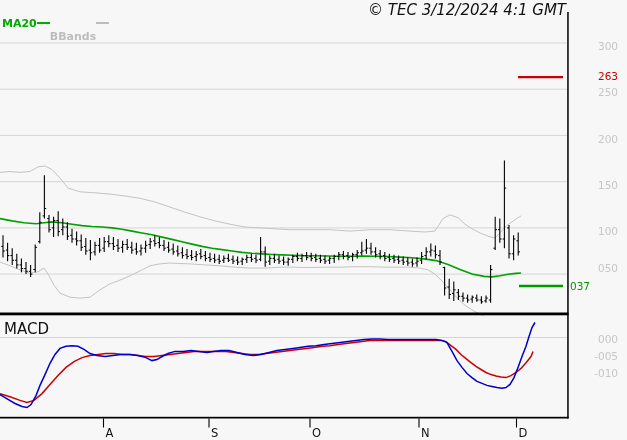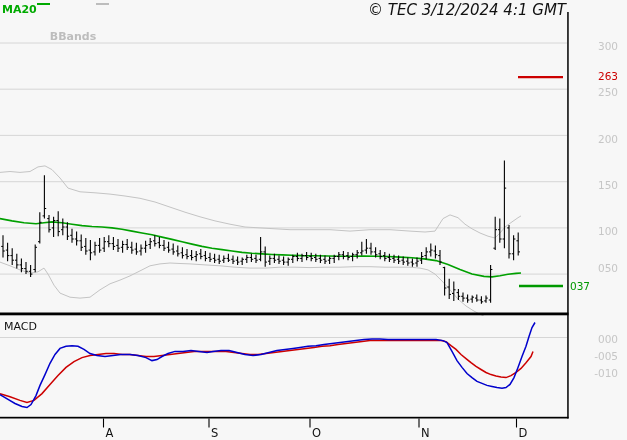--- a/index.html
+++ b/index.html
@@ -1,25 +1,25 @@
 <!DOCTYPE html>
 <html><head>
 <meta charset="utf-8">
 <style>
   html,body{margin:0;padding:0;background:#e9e9e9;}
   #stage{position:relative;width:627px;height:440px;background:#f7f7f7;overflow:hidden;
          font-family:"DejaVu Sans","Liberation Sans",sans-serif;}
   #chart-svg{position:absolute;left:0;top:0;}
-  #legend{position:absolute;left:2px;top:3px;display:flex;
+  #legend{position:absolute;left:2px;top:3px;display:flex;align-items:center;
           font-size:11px;font-weight:bold;}
   .legend-dash{display:inline-block;width:13px;height:2px;}
   #ma20-label{color:#00aa00;}
   #bbands-label{color:#bdbdbd;margin-top:27px;}
   #copyright{position:absolute;top:1px;right:61px;font-size:15px;font-style:italic;color:#111;}
-  #macd-title{position:absolute;left:4px;top:320px;font-size:11px;color:#111;}
+  #macd-title{position:absolute;left:4px;top:320px;font-size:15px;color:#111;}
 </style>
 </head>
 <body>
 
 <div id="stage">
   <svg id="chart-svg" width="627" height="440">
       <defs>
         <clipPath id="clip-price">
           <rect x="0" y="12" width="567" height="304"></rect>
         </clipPath>

